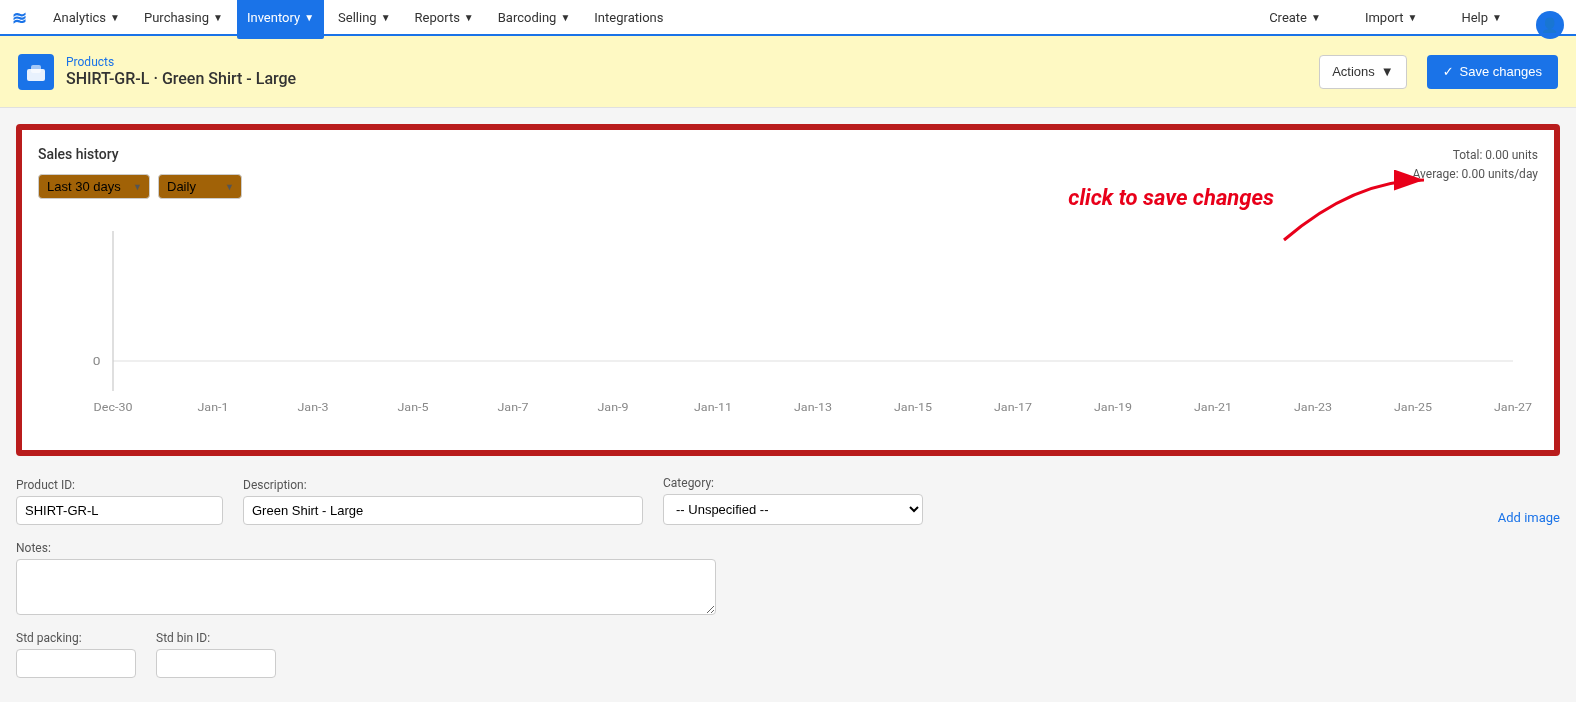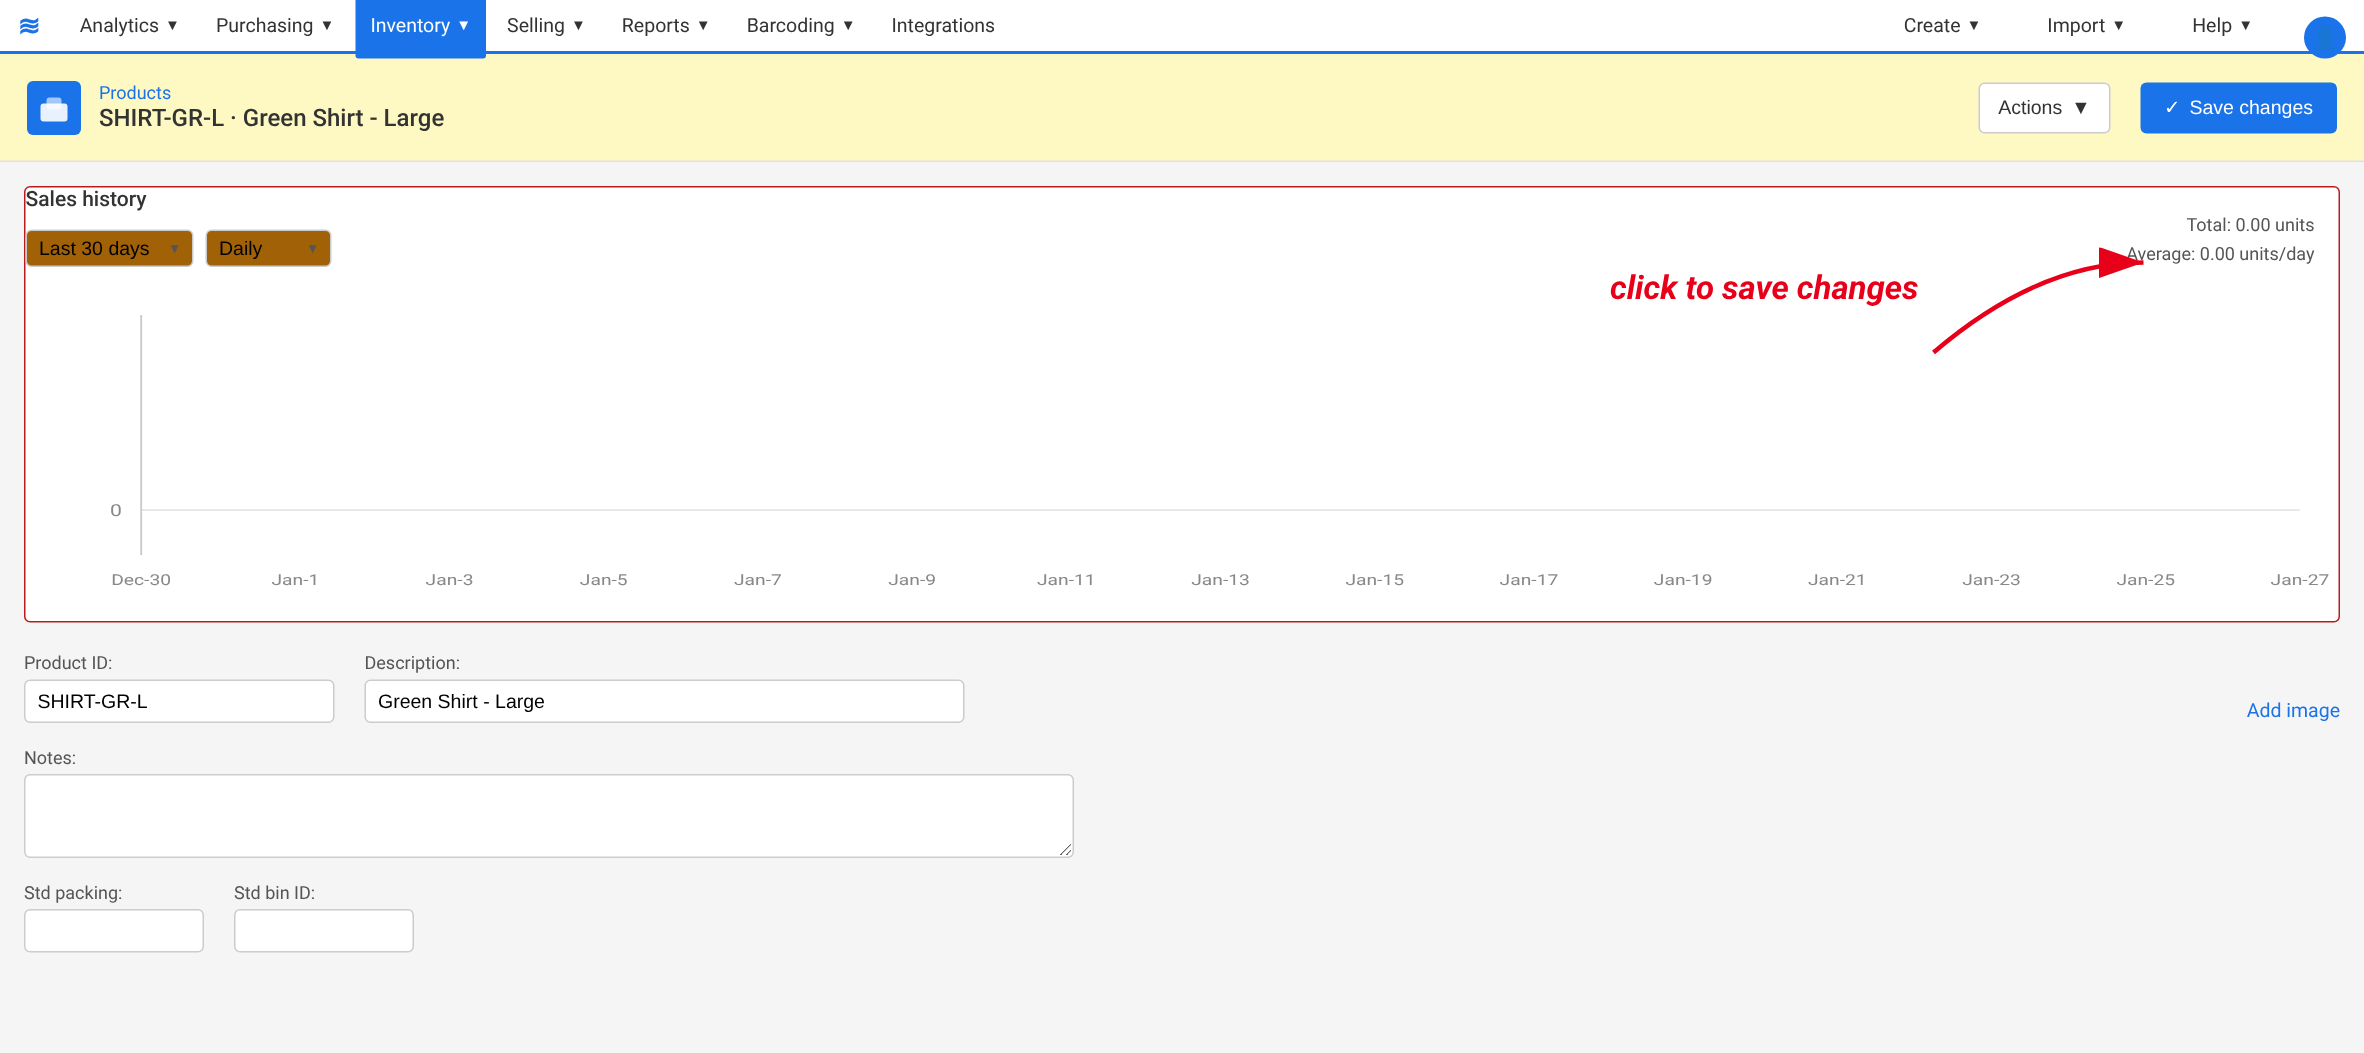--- a/index.html
+++ b/index.html
@@ -101,22 +101,23 @@
     
     .main-content {
       padding: 16px;
       background: #f5f5f5;
       min-height: calc(100vh - 92px);
     }
 
     
     .chart-card {
       background: #fff;
-      border: 1px solid #b91c1c;
-      border-radius: 4px;
+      border: 6px solid #b91c1c;
+      border-radius: 4px;
+      padding: 16px;
       margin-bottom: 20px;
       position: relative;
     }
     .chart-title { font-size: 14px; font-weight: 500; margin-bottom: 12px; }
     .chart-controls { display: flex; gap: 8px; margin-bottom: 12px; }
     .select-control {
       border: 1px solid #ccc;
       border-radius: 4px;
       padding: 4px 28px 4px 8px;
       font-size: 13px;
@@ -351,20 +352,26 @@
 
     <div class="form-row">
       <div class="form-group">
         <label>Product ID:</label>
         <input type="text" class="input-product-id" value="SHIRT-GR-L" style="">
       </div>
       <div class="form-group">
         <label>Description:</label>
         <input type="text" class="input-description" value="Green Shirt - Large" style="">
       </div>
+      <div class="form-group">
+        <label>Category:</label>
+        <select class="input-category">
+          <option>-- Unspecified --</option>
+        </select>
+      </div>
       <div style="margin-left: auto; display: flex; align-items: flex-end;">
         <span class="add-image-link">Add image</span>
       </div>
     </div>
 
     <div class="form-row">
       <div class="form-group">
         <label>Notes:</label>
         <textarea class="textarea-notes" style=""></textarea>
       </div>

